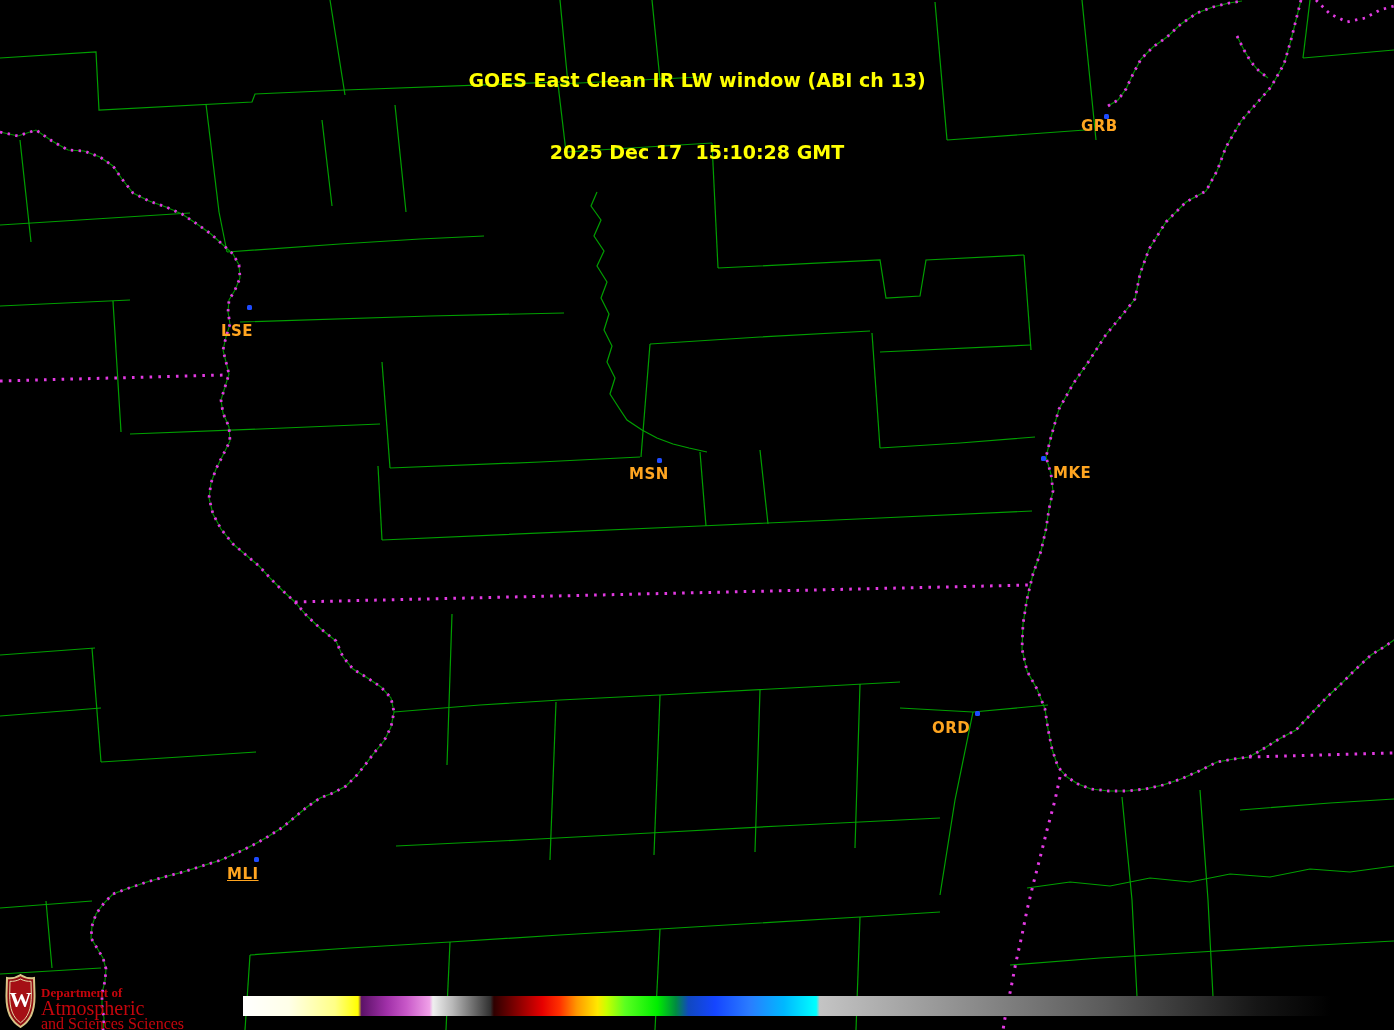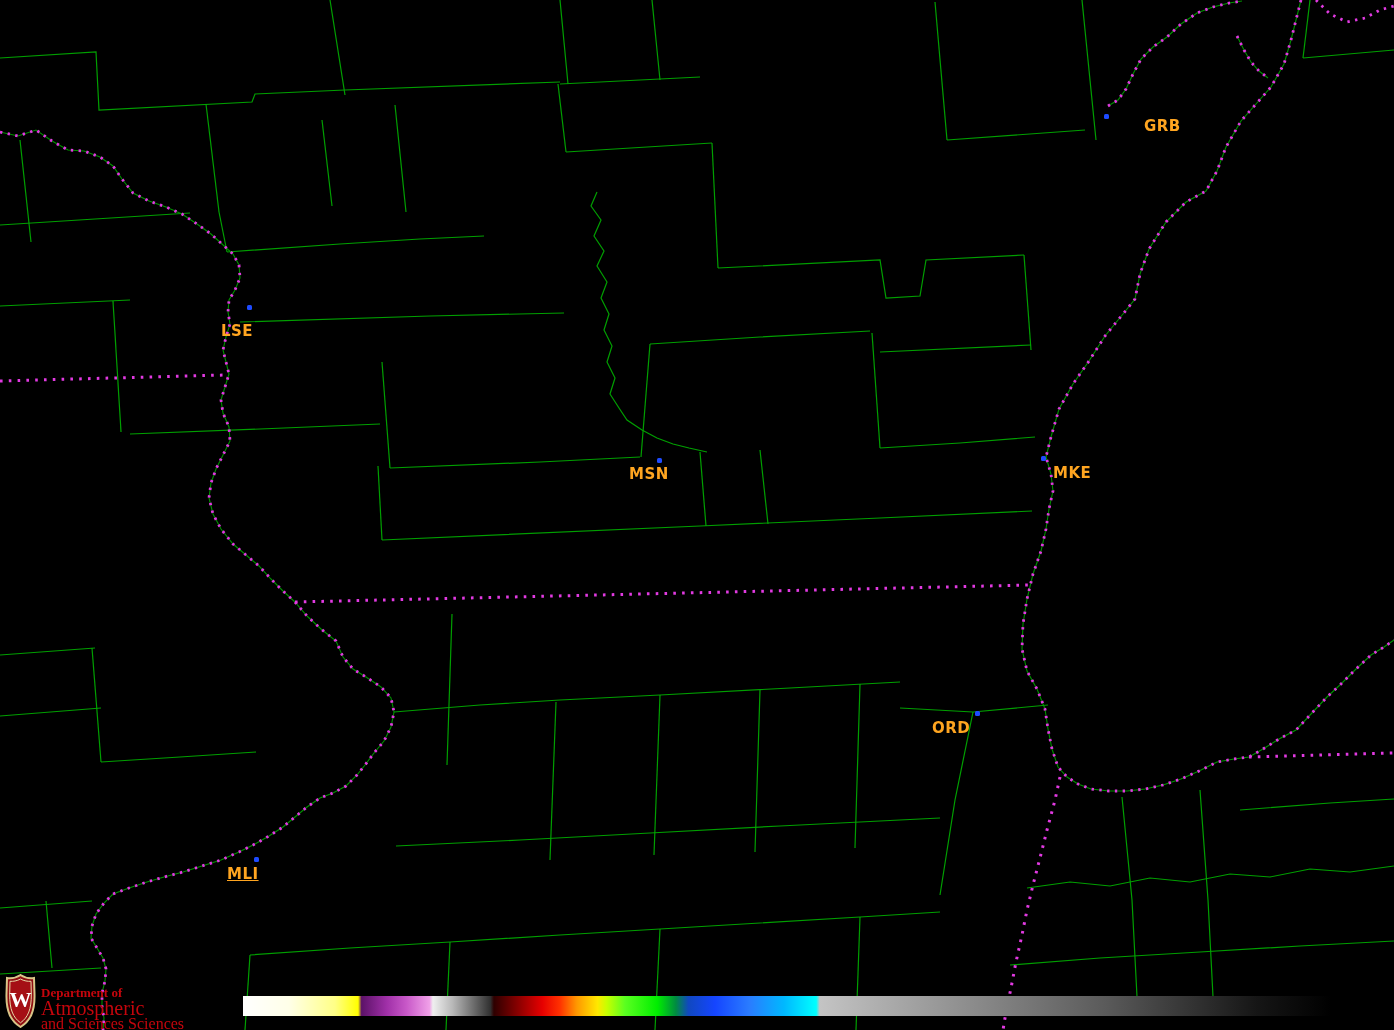--- a/index.html
+++ b/index.html
@@ -130,24 +130,26 @@
       <path class="riverline" d="M1301,0 L1291,40 L1284,64 L1271,87 L1256,104 L1241,121 L1226,147 L1217,171 L1206,191 L1186,202 L1166,222 L1149,249 L1140,274 L1135,299 L1123,314 L1105,336 L1089,361 L1073,384 L1059,409 L1051,437 L1046,457 L1051,474 L1053,491 L1049,509 L1046,529 L1041,551 L1033,574 L1027,599 L1023,624 L1022,649 L1027,671 L1037,689 L1045,709 L1048,729 L1052,749 L1058,767 L1067,777 L1078,784 L1091,789 L1109,791 L1127,791 L1145,789 L1163,785 L1181,779 L1199,771 L1217,762 L1234,759 L1249,757 L1263,749 L1279,739 L1296,730 L1311,714 L1327,697 L1341,684 L1356,669 L1371,655 L1384,647 L1394,640"></path>
       <path class="riverline" d="M1108,106 L1118,100 L1126,89 L1133,74 L1141,59 L1153,47 L1167,37 L1181,24 L1197,13 L1213,7 L1229,3 L1242,1"></path>
       <path class="riverline" d="M1237,36 L1244,50 L1251,62 L1259,71 L1268,78"></path>
       <path class="riverline" d="M1316,0 L1330,14 L1347,22 L1365,18 L1380,10 L1394,6"></path>
       <path class="stateline" d="M1060,777 L1055,800 L1047,830 L1040,858 L1033,885 L1027,910 L1022,935 L1016,962 L1011,988 L1006,1012 L1003,1030"></path>
       <path class="stateline" d="M1249,757 L1394,753"></path>
     </g>
   </svg>
 
   <div id="title-block">
+    <div>GOES East Clean IR LW window (ABI ch 13)</div>
+    <div>2025 Dec 17  15:10:28 GMT</div>
   </div>
 
   <div class="city-marker" style="left:1104px;top:114px;"></div>
-  <div class="city-label" style="left:1144px;top:117px;text-align:center;">GRB</div>
+  <div class="city-label" style="left:1081px;top:117px;text-align:center;">GRB</div>
 
   <div class="city-marker" style="left:247px;top:305px;"></div>
   <div class="city-label" style="left:221px;top:322px;">LSE</div>
 
   <div class="city-marker" style="left:657px;top:458px;"></div>
   <div class="city-label" style="left:629px;top:465px;">MSN</div>
 
   <div class="city-marker" style="left:1041px;top:456px;"></div>
   <div class="city-label" style="left:1013px;top:464px;margin-left:40px;">MKE</div>
 

